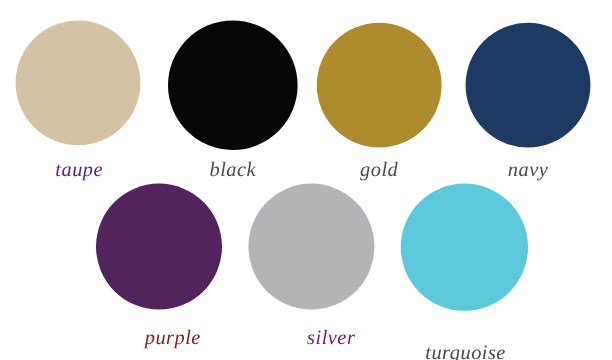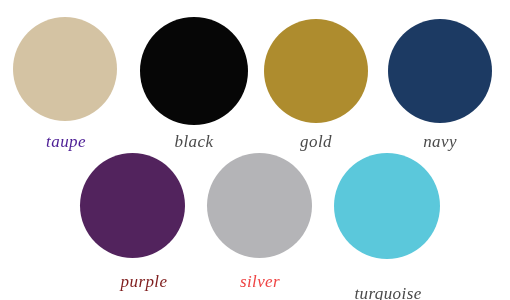--- a/index.html
+++ b/index.html
@@ -58,19 +58,19 @@
         <div class="swatch-dot" style="height: 104px; background: rgb(28, 58, 99);"></div>
       </div>
       <div class="swatch-label" style="left: 440px; top: 133px; color: rgb(74, 74, 74);">navy</div>
       <div class="swatch" style="left: 80px; top: 153px; width: 105px; height: 105px;">
         <div class="swatch-dot" style="height: 105px; background: rgb(82, 35, 93);"></div>
       </div>
       <div class="swatch-label" style="left: 120px; top: 273px; color: #7f1d1d; margin-left: 24px;">purple</div>
       <div class="swatch" style="left: 207px; top: 153px; width: 105px; height: 105px;">
         <div class="swatch-dot" style="height: 105px; background: rgb(180, 180, 183);"></div>
       </div>
-      <div class="swatch-label" style="left: 260px; top: 273px; color: #ef4444;">silver</div>
+      <div class="swatch-label" style="left: 276px; top: 273px; color: #701a75;">silver</div>
       <div class="swatch" style="left: 334px; top: 153px; width: 106px; height: 106px;">
         <div class="swatch-dot" style="height: 106px; background: rgb(91, 200, 219);"></div>
       </div>
       <div class="swatch-label" style="left: 388px; top: 273px; color: rgb(74, 74, 74); margin-top: 12px;">turquoise</div>
     </div>
 </div>
 
 </body></html>

